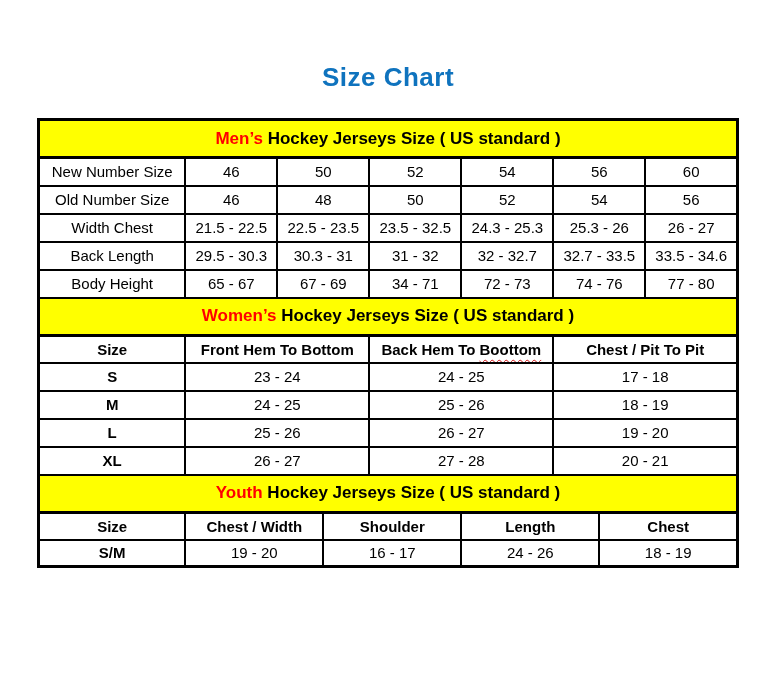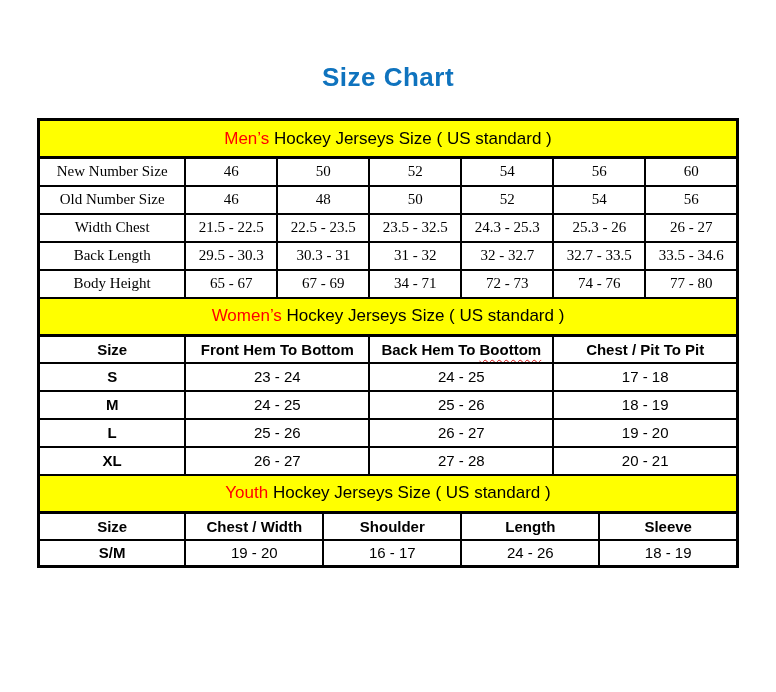--- a/index.html
+++ b/index.html
@@ -36,28 +36,28 @@
     text-align: center;
     vertical-align: middle;
     padding: 2px 2px;
     font-size: 15px;
     color: #000000;
     overflow: hidden;
     white-space: nowrap;
   }
   tr.banner td {
     background: #ffff00;
-    font-weight: normal;
+    font-weight: bold;
     font-size: 17px;
     height: 38px;
     border-bottom-width: 3px;
   }
   .accent { color: #ff0000; }
   tr.head td { font-weight: bold; height: 27px; font-size: 15px; }
-  tr.m-row td { height: 28px; font-family: Liberation Serif, serif; }
+  tr.m-row td { height: 28px; }
   tr.w-row td { height: 28px; }
   tr.y-row td { height: 27px; margin-top: 28px; }
   td.b { font-weight: bold; }
   .misspelled {
     text-decoration-line: underline;
     text-decoration-style: wavy;
     text-decoration-color: #cc1111;
     text-decoration-thickness: 1px;
     text-underline-offset: 4px;
   }
@@ -183,21 +183,21 @@
       <td colspan="13">
         <span class="accent">Youth</span>
         <span>Hockey Jerseys Size ( US standard )</span>
       </td>
     </tr>
     <tr class="head">
       <td>Size</td>
       <td colspan="3">Chest / Width</td>
       <td colspan="3">Shoulder</td>
       <td colspan="3">Length</td>
-      <td colspan="3">Sleeve</td>
+      <td colspan="3">Chest</td>
     </tr>
     <tr class="y-row">
       <td class="b">S/M</td>
       <td colspan="3">19 - 20</td>
       <td colspan="3">16 - 17</td>
       <td colspan="3">24 - 26</td>
       <td colspan="3">18 - 19</td>
     </tr>
 
     </tbody>

